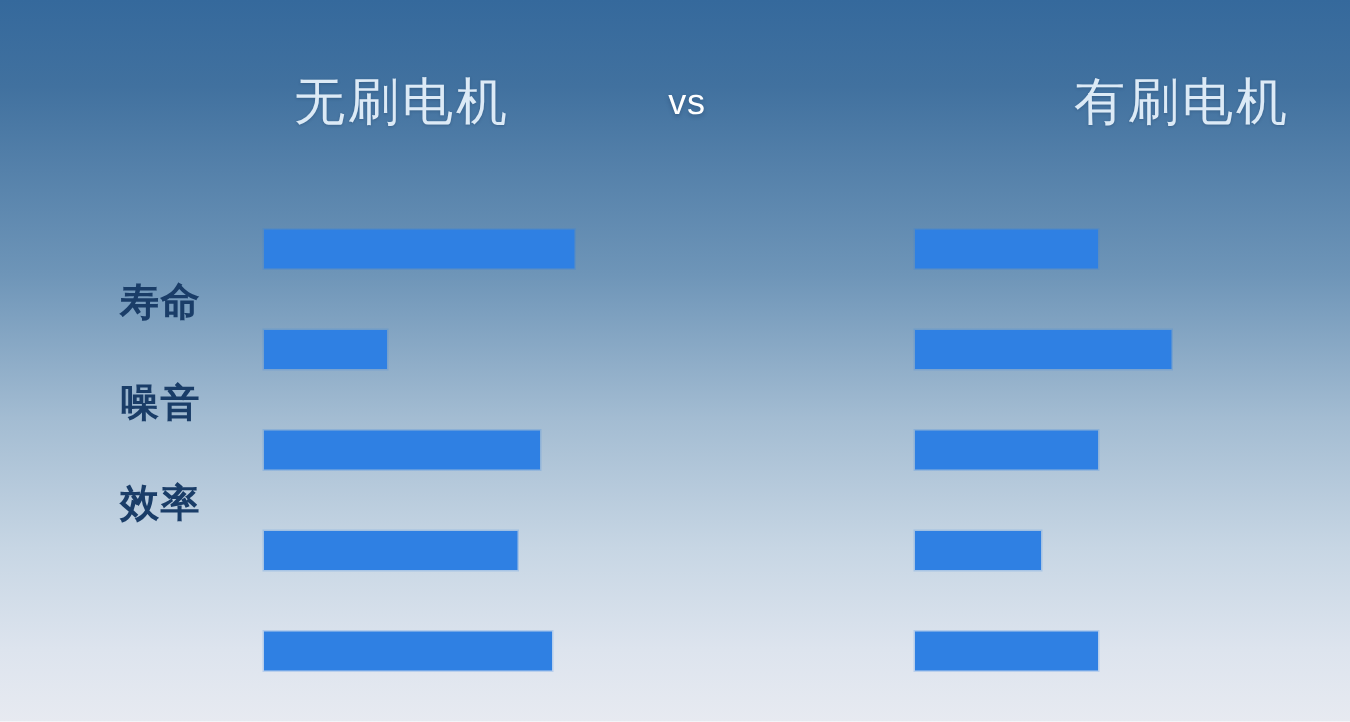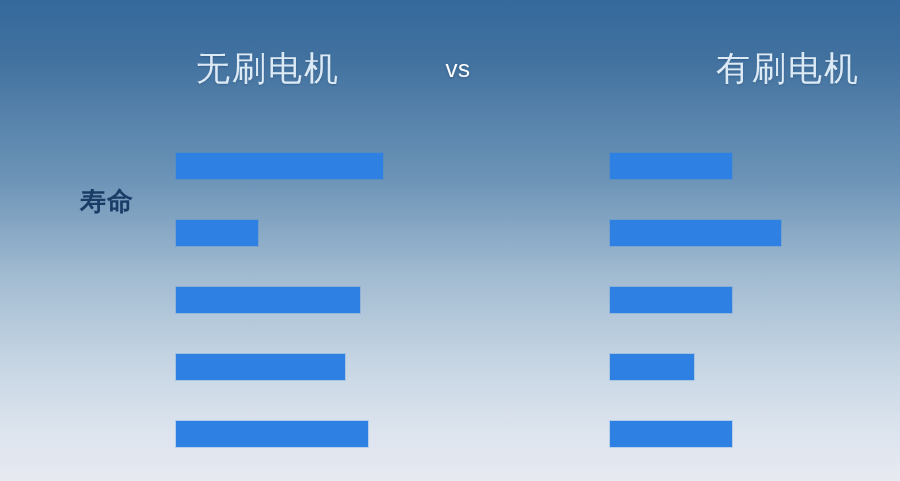--- a/index.html
+++ b/index.html
@@ -119,24 +119,26 @@
     <div id="title-right" class="col-title">有刷电机</div>
   </div>
 
   <div id="rows">
       <div class="row" style="top: 0px;">
         <div class="row-label">寿命</div>
         <div class="bar left" style="width: 207px; background: rgb(47, 128, 227);"></div>
         <div class="bar right" style="width: 122px; background: rgb(47, 128, 227);"></div>
       </div>
       <div class="row" style="top: 67px;">
+        <div class="row-label">噪音</div>
         <div class="bar left" style="width: 82px; background: rgb(47, 128, 227);"></div>
         <div class="bar right" style="width: 171px; background: rgb(47, 128, 227);"></div>
       </div>
       <div class="row" style="top: 134px;">
+        <div class="row-label">效率</div>
         <div class="bar left" style="width: 184px; background: rgb(47, 128, 227);"></div>
         <div class="bar right" style="width: 122px; background: rgb(47, 128, 227);"></div>
       </div>
       <div class="row" style="top: 201px;">
         <div class="bar left" style="width: 169px; background: rgb(47, 128, 227);"></div>
         <div class="bar right" style="width: 84px; background: rgb(47, 128, 227);"></div>
       </div>
       <div class="row" style="top: 268px;">
         <div class="bar left" style="width: 192px; background: rgb(47, 128, 227);"></div>
         <div class="bar right" style="width: 122px; background: rgb(47, 128, 227);"></div>

